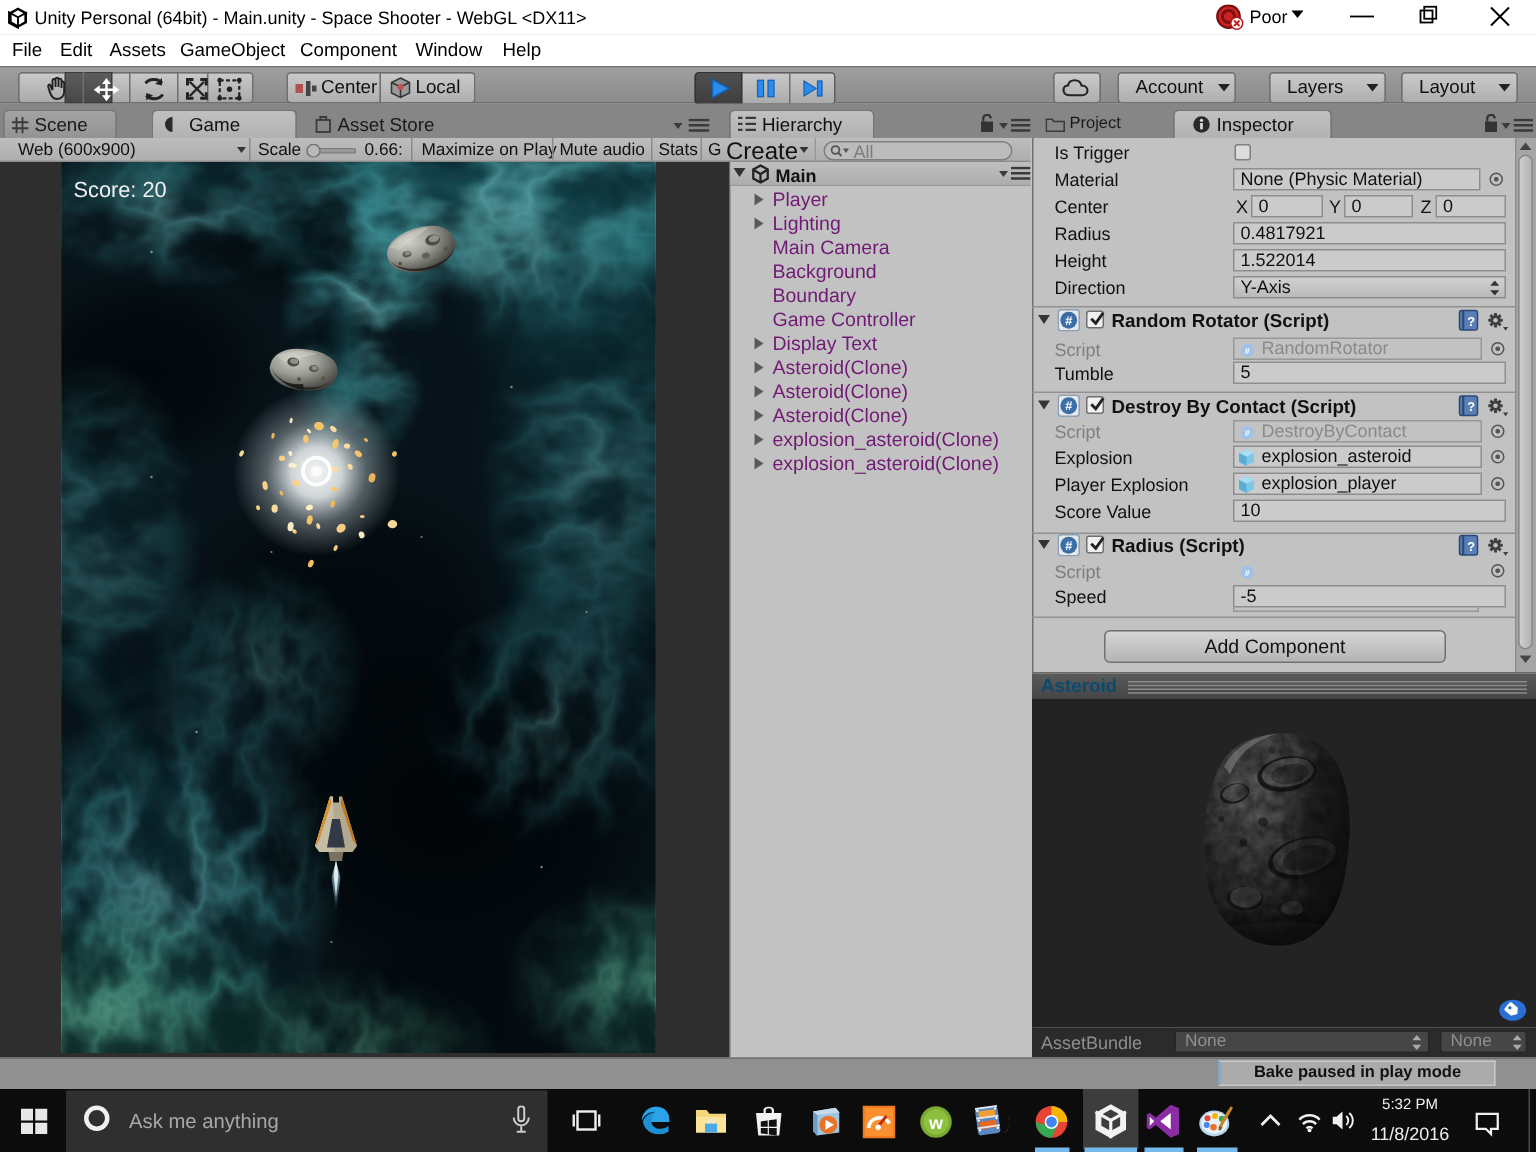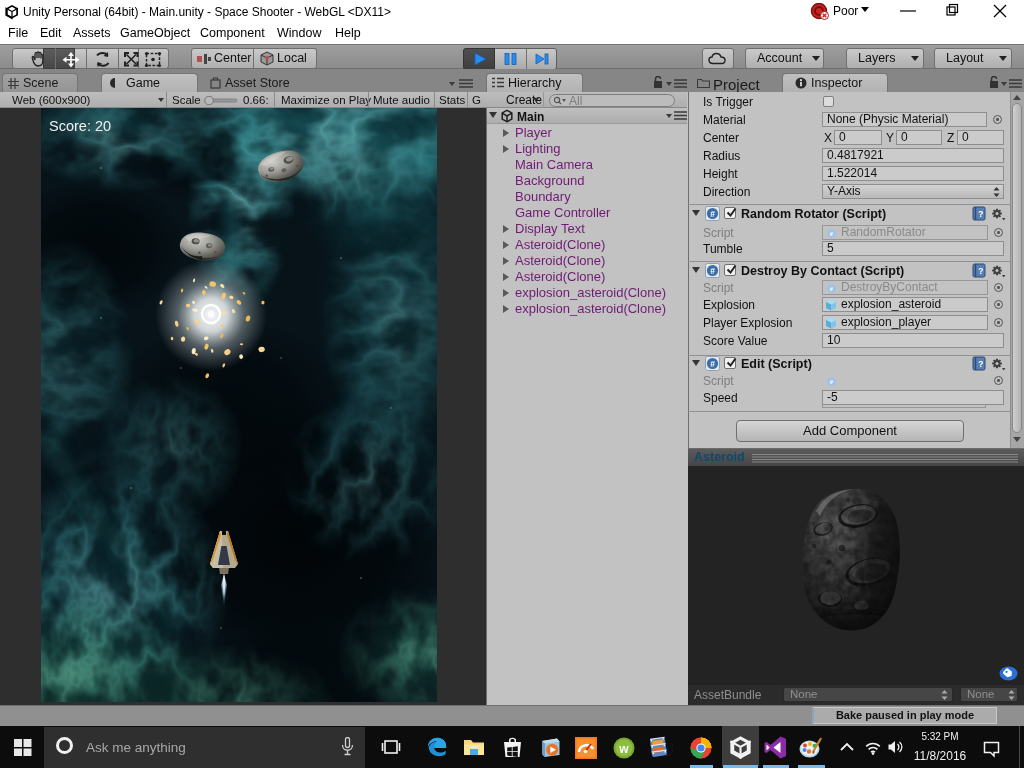--- a/index.html
+++ b/index.html
@@ -163,21 +163,21 @@
     <path d="M2.5 5 L2.5 3 A2.5 2.5 0 0 1 7.5 3" fill="none" stroke="#333" stroke-width="1.5"></path>
   </svg>
   <div class="abs" style="left:666px;top:82px;width:0;height:0;border-left:3.5px solid transparent;border-right:3.5px solid transparent;border-top:4.5px solid #3a3a3a;"></div>
   <svg class="abs" style="left:674px;top:79px;" width="13" height="9" viewBox="0 0 13 9">
       <path d="M0 1 L13 1 M0 4.5 L13 4.5 M0 8 L13 8" stroke="#3a3a3a" stroke-width="1.6"></path>
     </svg>
 
   <svg class="abs" style="left:697px;top:78px;" width="13" height="10" viewBox="0 0 13 10">
     <path d="M0.5 1.5 L4.5 1.5 L5.5 3 L12.5 3 L12.5 9.5 L0.5 9.5 Z" fill="none" stroke="#3a3a3a" stroke-width="1.1"></path>
   </svg>
-  <div class="abs" style="left:713px;top:76px;font-size:15px;color:#1a1a1a;">Project</div>
+  <div class="abs" style="left:713px;top:76px;font-size:11px;color:#1a1a1a;">Project</div>
   <div class="abs" style="left:782px;top:73px;width:106px;height:19px;background:linear-gradient(#c0c0c0,#b2b2b2);border-radius:4px 4px 0 0;border:1px solid #757575;border-bottom:none;"></div>
   <svg class="abs" style="left:795px;top:77px;" width="12" height="12" viewBox="0 0 12 12">
     <circle cx="6" cy="6" r="5.5" fill="#2a2a2a"></circle>
     <rect x="5.1" y="5" width="1.8" height="4.2" fill="#ddd"></rect>
     <circle cx="6" cy="3.2" r="1.1" fill="#ddd"></circle>
   </svg>
   <div class="abs" style="left:811px;top:76px;font-size:12.5px;color:#111;">Inspector</div>
   <svg class="abs" style="left:989px;top:76px;" width="10" height="13" viewBox="0 0 10 13">
     <rect x="1" y="5" width="8" height="7" fill="#333"></rect>
     <path d="M2.5 5 L2.5 3 A2.5 2.5 0 0 1 7.5 3" fill="none" stroke="#333" stroke-width="1.5"></path>
@@ -415,21 +415,21 @@
         <path d="M0 18 L1.5 29 L0 43 L-1.5 29 Z" fill="#e8f5fc" opacity="0.85"></path>
       </g>
       <text x="8" y="23" font-family="Liberation Sans, sans-serif" font-size="14.5" fill="#f0f0f0">Score: 20</text>
     </svg>
   </div>
   <div class="abs" style="left:0;top:702px;width:486px;height:3px;background:#2e2e2e;"></div>
 
   <div class="abs" style="left:486px;top:92px;width:201px;height:613px;background:#c2c2c2;border-left:1px solid #6e6e6e;"></div>
   <div class="abs" style="left:486px;top:92px;width:201px;height:16px;background:linear-gradient(#bdbdbd,#aeaeae);border-bottom:1px solid #8a8a8a;"></div>
   <div class="abs" style="left:490px;top:93px;width:54px;height:14px;"></div>
-  <div class="abs" style="left:506px;top:93px;font-size:12px;color:#111;">Create</div>
+  <div class="abs" style="left:484px;top:93px;font-size:16px;color:#111;">Create</div>
   <div class="abs" style="left:533px;top:98px;width:0;height:0;border-left:3.5px solid transparent;border-right:3.5px solid transparent;border-top:4.5px solid #333;"></div>
   <div class="abs" style="left:543px;top:92px;width:1px;height:16px;background:#999;"></div>
   <div class="abs" style="left:549px;top:94px;width:126px;height:13px;background:#bcbcbc;border:1px solid #7e7e7e;border-radius:7px;"></div>
   <svg class="abs" style="left:553px;top:96px;" width="14" height="9" viewBox="0 0 14 9">
     <circle cx="4" cy="4" r="2.6" fill="none" stroke="#555" stroke-width="1.2"></circle>
     <path d="M6 6 L8 8" stroke="#555" stroke-width="1.2"></path>
     <path d="M9 3 L13 3 L11 6 Z" fill="#555"></path>
   </svg>
   <div class="abs" style="left:569px;top:94px;font-size:12px;color:#7d7d7d;">All</div>
 
@@ -625,21 +625,21 @@
   <div class="abs" style="left:692px;top:360px;width:0;height:0;border-left:4.5px solid transparent;border-right:4.5px solid transparent;border-top:6px solid #333;"></div>
   <svg class="abs" style="left:705px;top:356px;" width="15" height="15" viewBox="0 0 15 15">
     <rect x="0.5" y="0.5" width="14" height="14" rx="2" fill="#e8e8e8" stroke="#8aa0b8"></rect>
     <circle cx="7.5" cy="7.5" r="5.6" fill="#3a6ea8"></circle>
     <text x="7.5" y="10.6" font-size="8.5" font-weight="bold" fill="#fff" text-anchor="middle" font-family="Liberation Sans, sans-serif">#</text>
   </svg>
   <div class="abs" style="left:724px;top:357px;width:12px;height:12px;background:#f0f0f0;border:1px solid #707070;border-radius:2px;"></div>
   <svg class="abs" style="left:725px;top:356px;" width="13" height="13" viewBox="0 0 13 13">
       <path d="M2.5 6.5 L5.5 9.5 L10.5 2.5" fill="none" stroke="#222" stroke-width="2"></path>
     </svg>
-  <div class="hdrname" style="left:741px;top:357px;">Edit (Script)</div>
+  <div class="hdrname" style="left:741px;top:357px;">Radius (Script)</div>
   <svg class="abs" style="left:972px;top:356px;" width="15" height="15" viewBox="0 0 15 15">
     <rect x="1" y="1" width="12" height="13" rx="1.5" fill="#5a7fb5" stroke="#2a4a75"></rect>
     <path d="M3.5 1 L3.5 14" stroke="#2a4a75" stroke-width="1.4"></path>
     <text x="8.8" y="11" font-size="8.5" font-weight="bold" fill="#fff" text-anchor="middle" font-family="Liberation Sans, sans-serif">?</text>
   </svg>
   <svg class="abs" style="left:990px;top:356px;" width="16" height="15" viewBox="0 0 16 15">
     <g fill="#3f3f3f">
         <circle cx="7" cy="7.5" r="3.4"></circle>
       <g stroke="#3f3f3f" stroke-width="2">
           <path d="M7 2.7 L7 12.3 M2.2 7.5 L11.8 7.5 M3.6 4.1 L10.4 10.9 M3.6 10.9 L10.4 4.1"></path>

